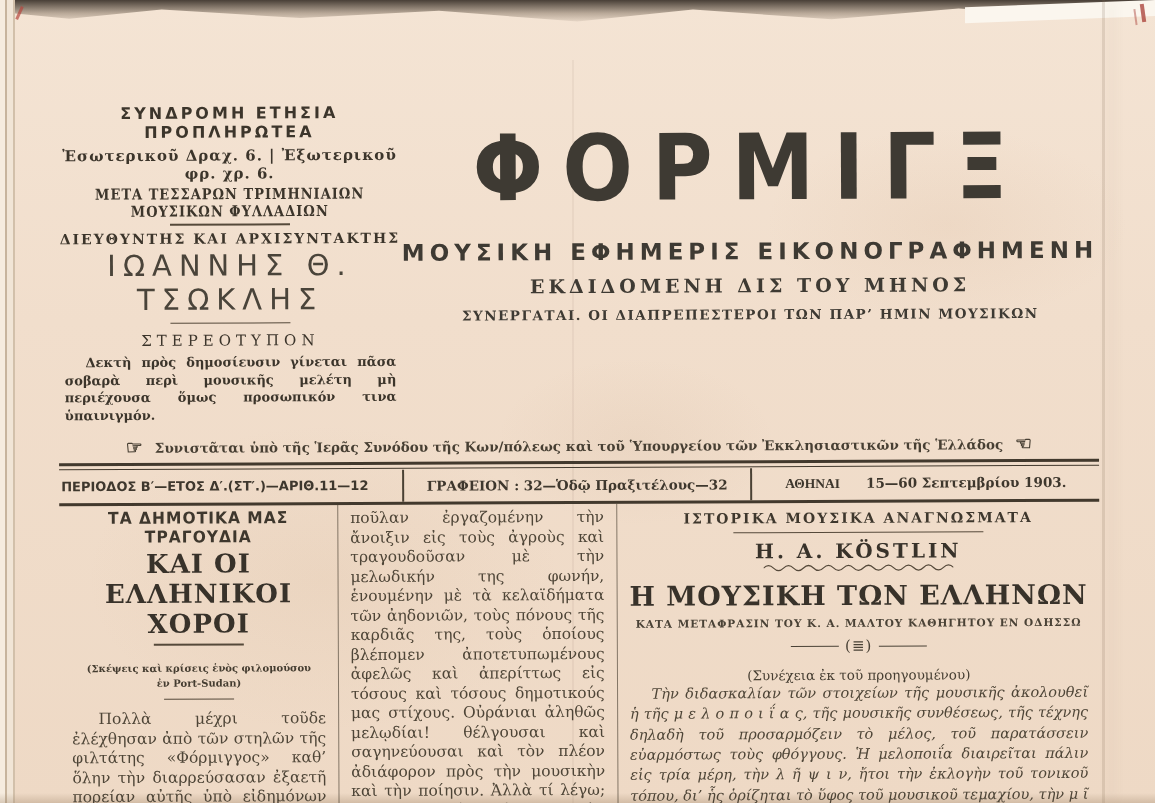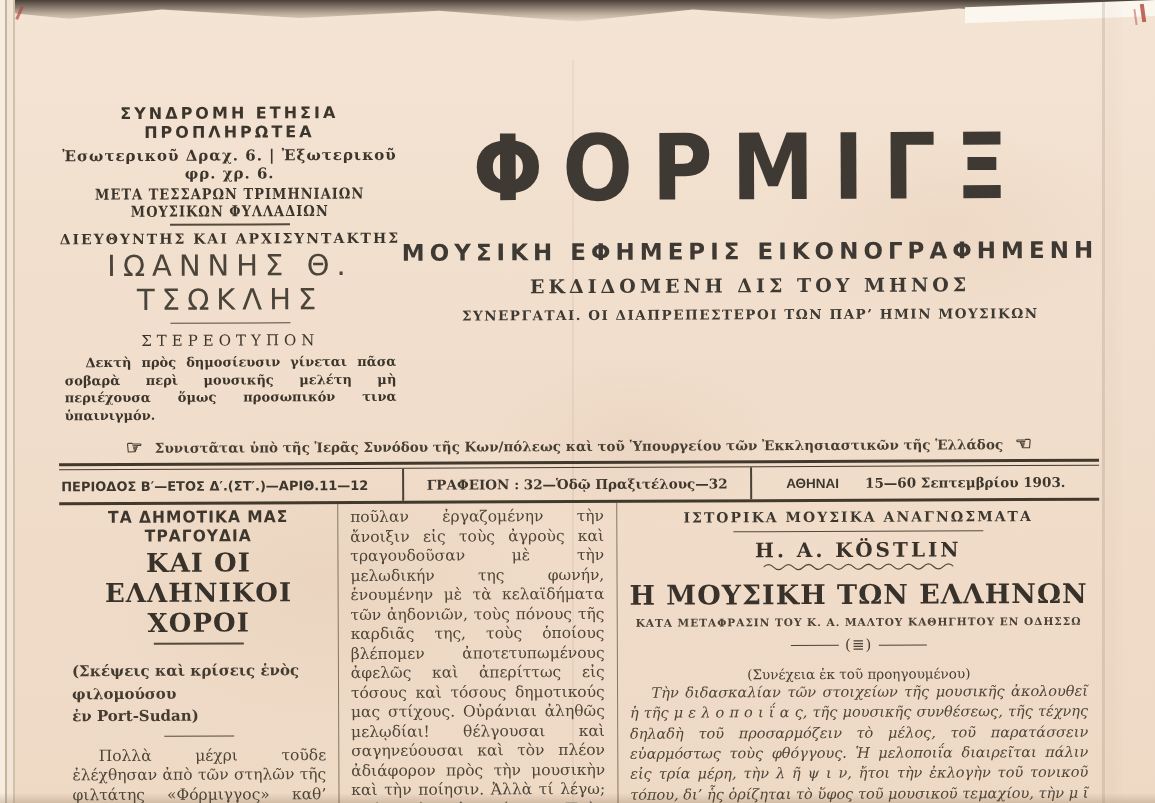--- a/index.html
+++ b/index.html
@@ -48,32 +48,32 @@
 
   .endorsement{display:flex;justify-content:center;align-items:center;gap:12px;font-size:13.5px;font-weight:bold;color:#473f33;margin-top:14px;}
   .hand{font-size:19px;line-height:1;}
   .rule-heavy{margin-top:6px;border-top:3px solid #42392d;border-bottom:1.5px solid #42392d;height:3px;}
 
   .issue-bar{display:flex;align-items:center;border-bottom:3px solid #42392d;color:#3e372d;}
   .issue-cell{flex:1;padding:8px 6px;font-size:13.5px;font-weight:bold;white-space:nowrap;overflow:hidden;}
   .issue-cell.c1{font-family:"DejaVu Sans",sans-serif;font-size:13px;text-align:left;padding-left:2px;}
   .issue-cell.c2{text-align:center;border-left:2px solid #4a4134;border-right:2px solid #4a4134;}
   .issue-cell.c3{text-align:center;}
-  .issue-city{font-family:Liberation Sans, sans-serif;margin-right:26px;}
+  .issue-city{font-family:Liberation Serif, serif;margin-right:26px;}
 
   
   .columns{display:flex;align-items:stretch;min-height:410px;}
   .col{flex:1;padding:4px 12px 0;}
   .col.middle{border-left:1.5px solid rgba(74,64,50,0.65);border-right:1.5px solid rgba(74,64,50,0.65);}
   .body-text{font-size:15.5px;line-height:1.26;text-align:justify;color:#4e4537;}
   .body-text.indent{text-indent:1.7em;}
 
   .l-kicker{font-family:"DejaVu Sans",sans-serif;font-weight:bold;font-size:15.5px;letter-spacing:1px;text-align:center;color:#3e372d;transform:scaleY(1.05);}
   .l-title{font-size:26px;font-weight:bold;text-align:center;letter-spacing:1px;color:#38322a;margin-top:3px;}
-  .l-sub{font-size:15px;font-weight:bold;line-height:1.5;margin-top:15px;color:#443c30;}
+  .l-sub{font-size:10px;font-weight:bold;text-align:center;line-height:1.5;margin-top:15px;color:#443c30;}
 
   .r-section{font-size:14px;font-weight:bold;letter-spacing:2px;text-align:center;color:#3e372d;padding-top:3px;}
   .r-rule{width:250px;border-top:1px solid #55493a;margin:6px auto;}
   .r-author{font-size:20px;font-weight:bold;letter-spacing:3px;text-align:center;color:#38322a;margin-top:4px;}
   .wavy{display:block;margin:1px auto 0;}
   .r-title{font-size:27px;font-weight:bold;text-align:center;letter-spacing:1px;color:#38322a;margin-top:8px;white-space:nowrap;}
   .r-translation{font-size:10.5px;font-weight:bold;letter-spacing:1px;text-align:center;color:#4a4236;margin-top:6px;white-space:nowrap;}
   .ornament{display:flex;align-items:center;justify-content:center;gap:6px;margin-top:8px;color:#4a4236;}
   .orn-line{width:48px;border-top:1.5px solid #4a4236;}
   .orn-glyph{font-size:15px;letter-spacing:1px;}

